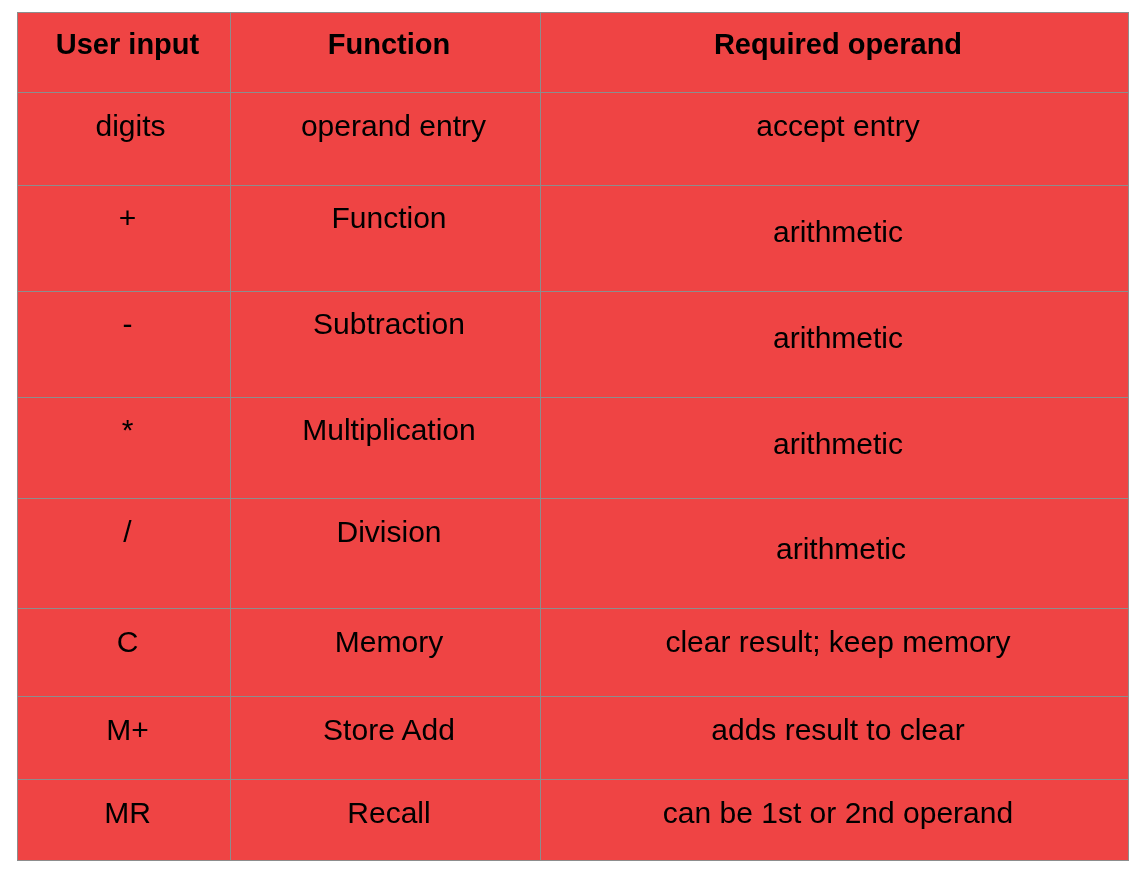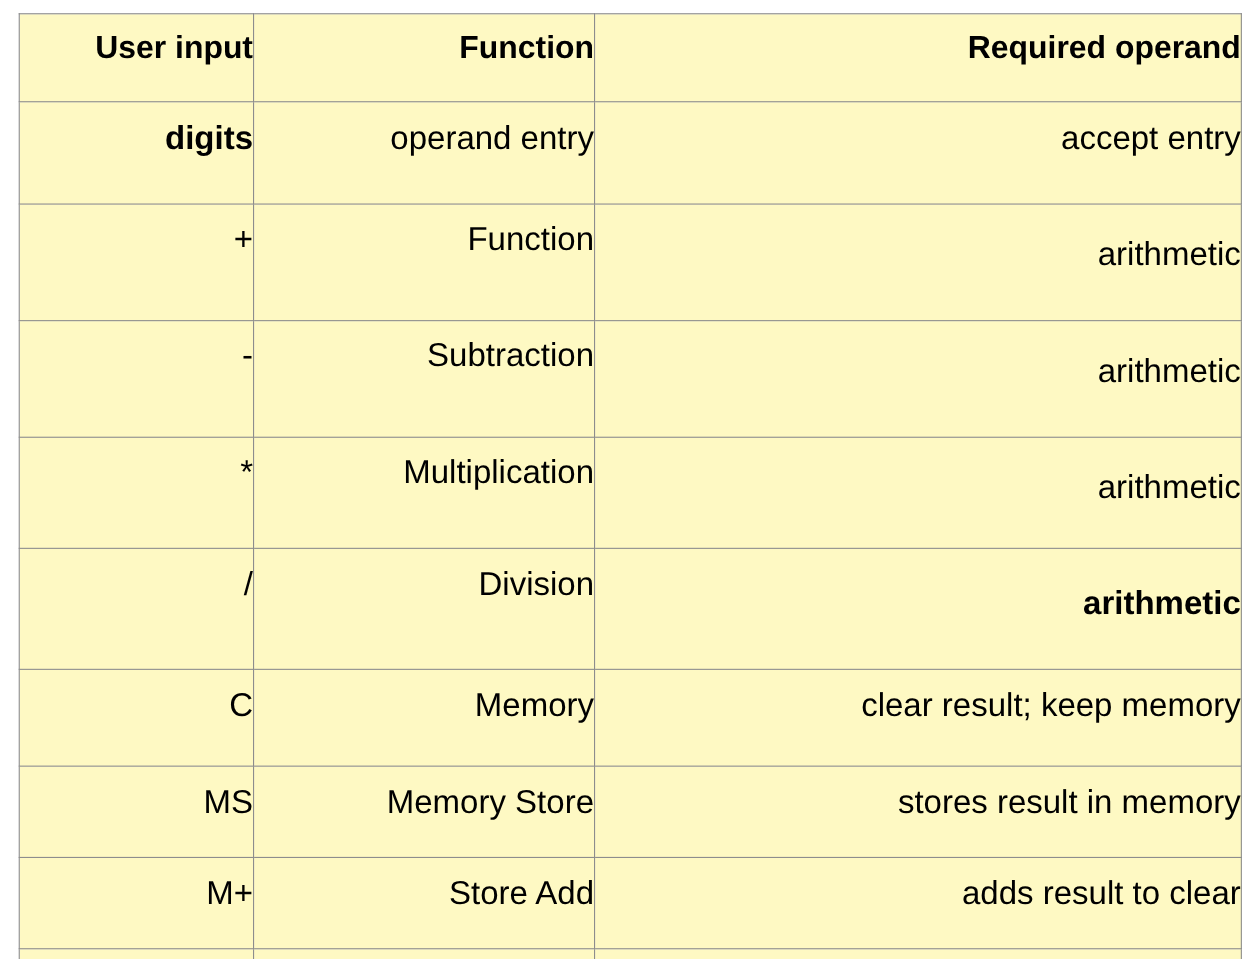--- a/index.html
+++ b/index.html
@@ -27,22 +27,22 @@
 
   #spec-table col.c-input    { width: 213px; }
   #spec-table col.c-function { width: 310px; }
   #spec-table col.c-action   { width: 588px; }
 
   #spec-table td,
   #spec-table th {
     border: 1.5px solid #8d8d8d;
     padding: 0;
     vertical-align: top;
-    text-align: right;
-    background: #fef9c3;
+    text-align: center;
+    background: #ef4444;
   }
 
   
   tr.rule-heavy > td,
   tr.rule-heavy > th {
     border-color: #111111;
     border-width: 2.5px;
   }
   
   td.heavy-col,
@@ -75,21 +75,21 @@
   .h-mem     { height: 70px; }
   .h-mem-s   { height: 65px; }
   .h-mem-t   { height: 63px; }
 
   
   .pt-head   { padding-top: 16px; }
   .pt-c      { padding-top: 30px; }
   .pt-d      { padding-top: 34px; }
   .pt-e      { padding-top: 17px; }
   .pt-f      { padding-top: 16px; }
-  .indent-sm { padding-left: 13px; font-weight: bold; }
+  .indent-sm { padding-left: 13px; }
   .indent-md { padding-left: 16px; }
 </style>
 </head>
 <body>
 
 <table id="spec-table">
   <colgroup>
     <col class="c-input">
     <col class="c-function">
     <col class="c-action">
@@ -175,31 +175,20 @@
         <span class="cell h-mem pt-e">C</span>
       </td>
       <td>
         <span class="cell h-mem pt-e">Memory</span>
       </td>
       <td>
         <span class="cell h-mem pt-e">clear result; keep memory</span>
       </td>
     </tr>
 
-    <tr>
-      <td>
-        <span class="cell h-mem-s pt-e">MS</span>
-      </td>
-      <td>
-        <span class="cell h-mem-s pt-e">Memory Store</span>
-      </td>
-      <td>
-        <span class="cell h-mem-s pt-e">stores result in memory</span>
-      </td>
-    </tr>
 
     <tr>
       <td>
         <span class="cell h-mem-s pt-e">M+</span>
       </td>
       <td>
         <span class="cell h-mem-s pt-e">Store Add</span>
       </td>
       <td>
         <span class="cell h-mem-s pt-e">adds result to clear</span>

